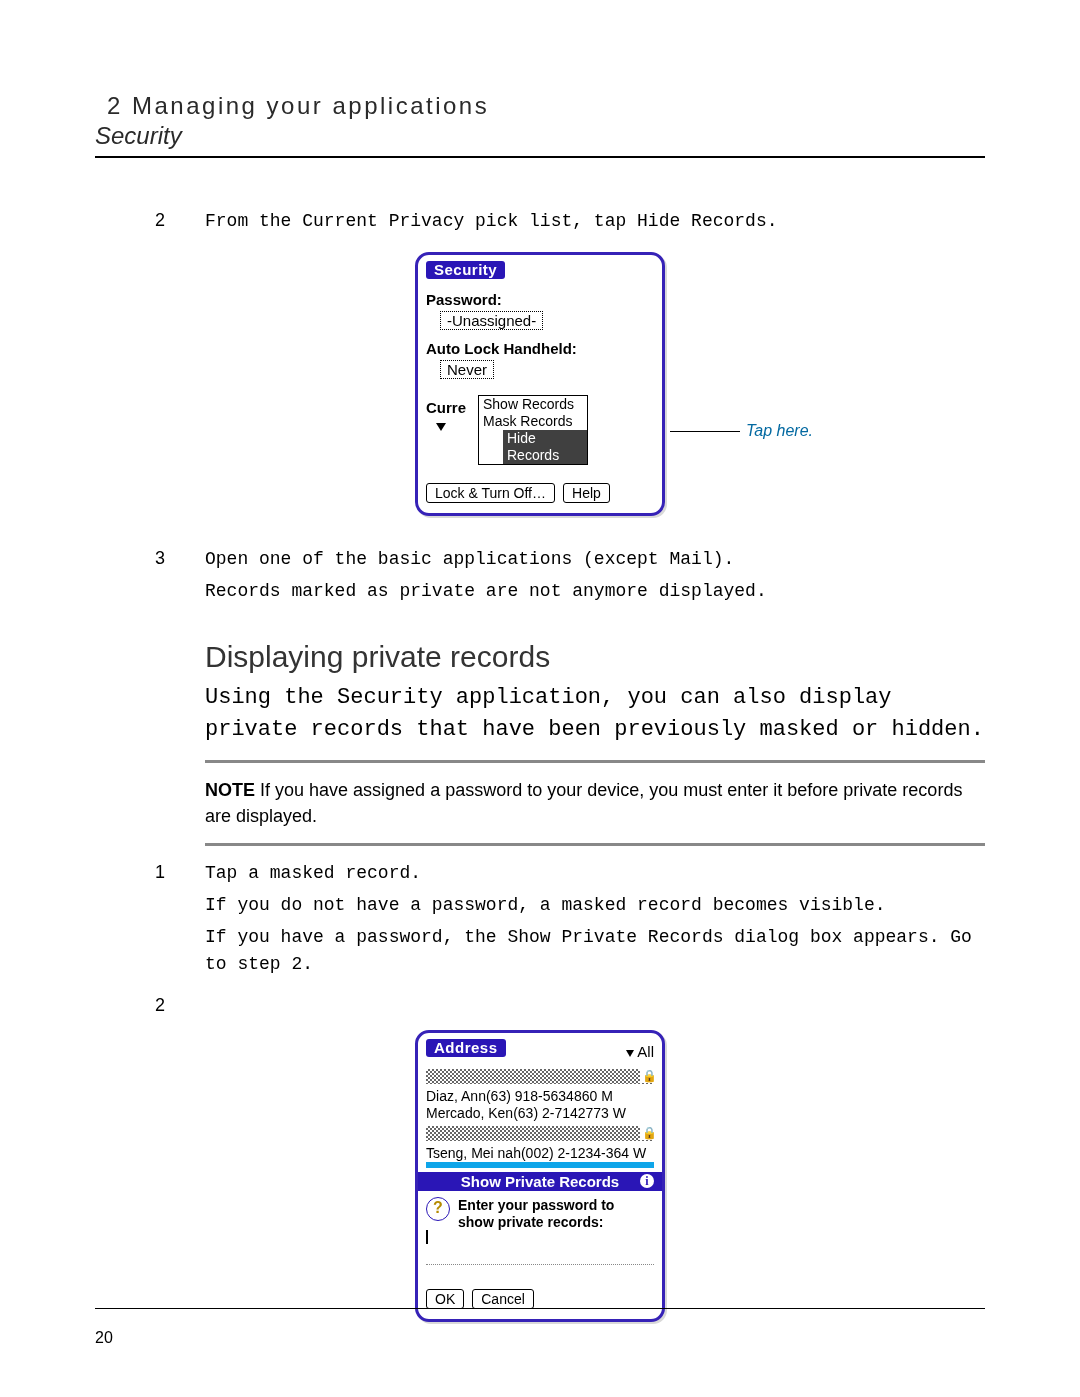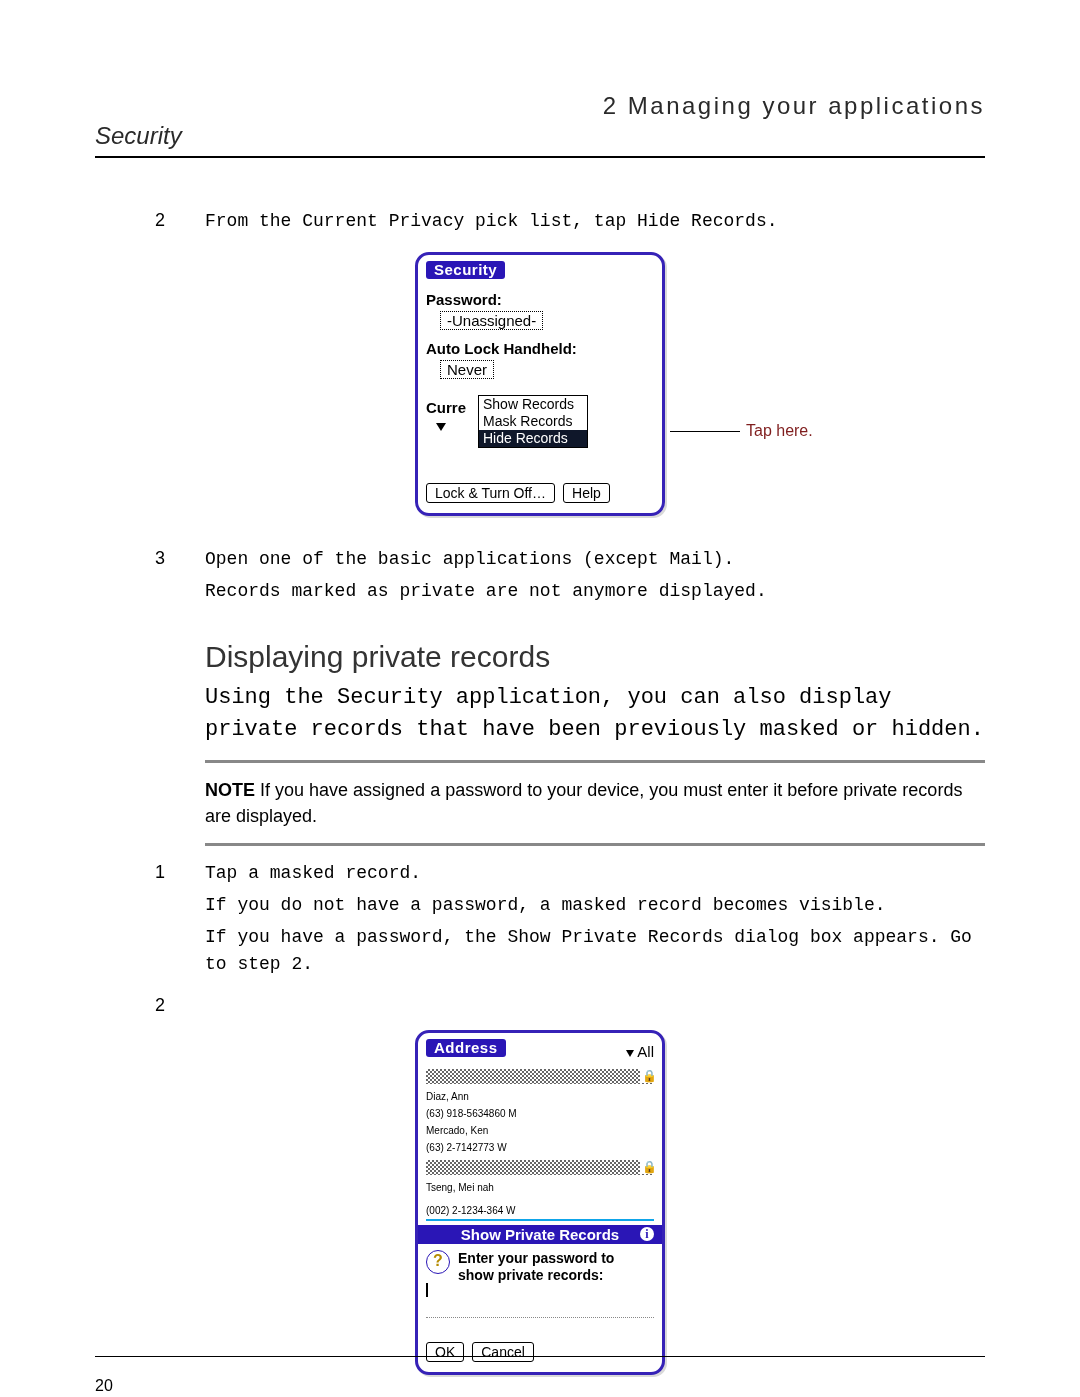--- a/index.html
+++ b/index.html
@@ -15,21 +15,20 @@
     width: 1080px;
     min-height: 1397px;
     padding: 92px 95px 40px 95px;
     position: relative;
   }
   .chapter-line {
     font-size: 24px;
     letter-spacing: 2.5px;
     color: #2a2a2a;
     margin: 0 0 2px 12px;
-    text-align: right;
   }
   .section-line {
     font-size: 24px;
     font-style: italic;
     color: #2a2a2a;
     margin: 0 0 6px 0;
   }
   hr.hdr-rule {
     border: none;
     border-top: 2px solid #000;
@@ -125,43 +124,45 @@
     border:1px solid #000;
     background:#fff;
     font-size:14px;
     width: 108px;
   }
   .palm .popup div {
     padding: 0 4px;
     line-height: 17px;
   }
   .palm .popup .sel {
-    background:#0f172a;
+    background:#404040;
     color:#fff;
+    margin-left:24px;
   }
   .palm .btn {
     display:inline-block;
     border: 1px solid #000;
     border-radius: 3px;
     padding: 0 8px;
     font-size: 14px;
     line-height: 18px;
     margin-top: 12px;
   }
   .palm-row-btns {
     display:flex;
     gap:8px;
     margin-top: 36px;
   }
 
   .callout {
     position:absolute;
     font-size: 16px;
-    color:#7f1d1d;
+    color:#0369a1;
     white-space: nowrap;
+    font-style: italic;
   }
   .callout .line {
     border-top:1px solid #000;
     width:70px;
     display:inline-block;
     vertical-align: middle;
     margin-right:6px;
   }
 
   .h2 {
@@ -211,23 +212,22 @@
   }
   .palm2 .lock {
     position:absolute; right:-3px; top:0;
     font-size:12px;
     background:#fff;
     padding-left:2px;
   }
   .palm2 .row {
     display:flex;
     justify-content:flex-start;
-    font-size:10px;
+    font-size:14px;
     line-height:17px;
-    flex-direction:column;
   }
   .palm2 .dlg-title {
     background:#2a16b6;color:#fff;text-align:center;
     font-weight:bold;font-size:15px;
     padding:1px 0;
     margin: 4px -8px 6px -8px;
     position:relative;
   }
   .palm2 .info-i {
     position:absolute; right:8px; top:2px;
@@ -357,21 +357,21 @@
         <span>Diaz, Ann</span>
         <span>(63) 918-5634860 M</span>
       </div>
       <div class="row">
         <span>Mercado, Ken</span>
         <span>(63) 2-7142773 W</span>
       </div>
       <div class="masked">
           <span class="lock">🔒</span>
         </div>
-      <div class="row" style="border-bottom:2px solid #0ea5e9;gap:6px;">
+      <div class="row" style="border-bottom:6px solid #0ea5e9;">
         <span>Tseng, Mei nah</span>
         <span>(002) 2-1234-364 W</span>
       </div>
 
       <div class="dlg-title">
         <span>Show Private Records</span>
         <span class="info-i">i</span>
       </div>
       <div class="prompt-row">
         <span class="qmark">?</span>

